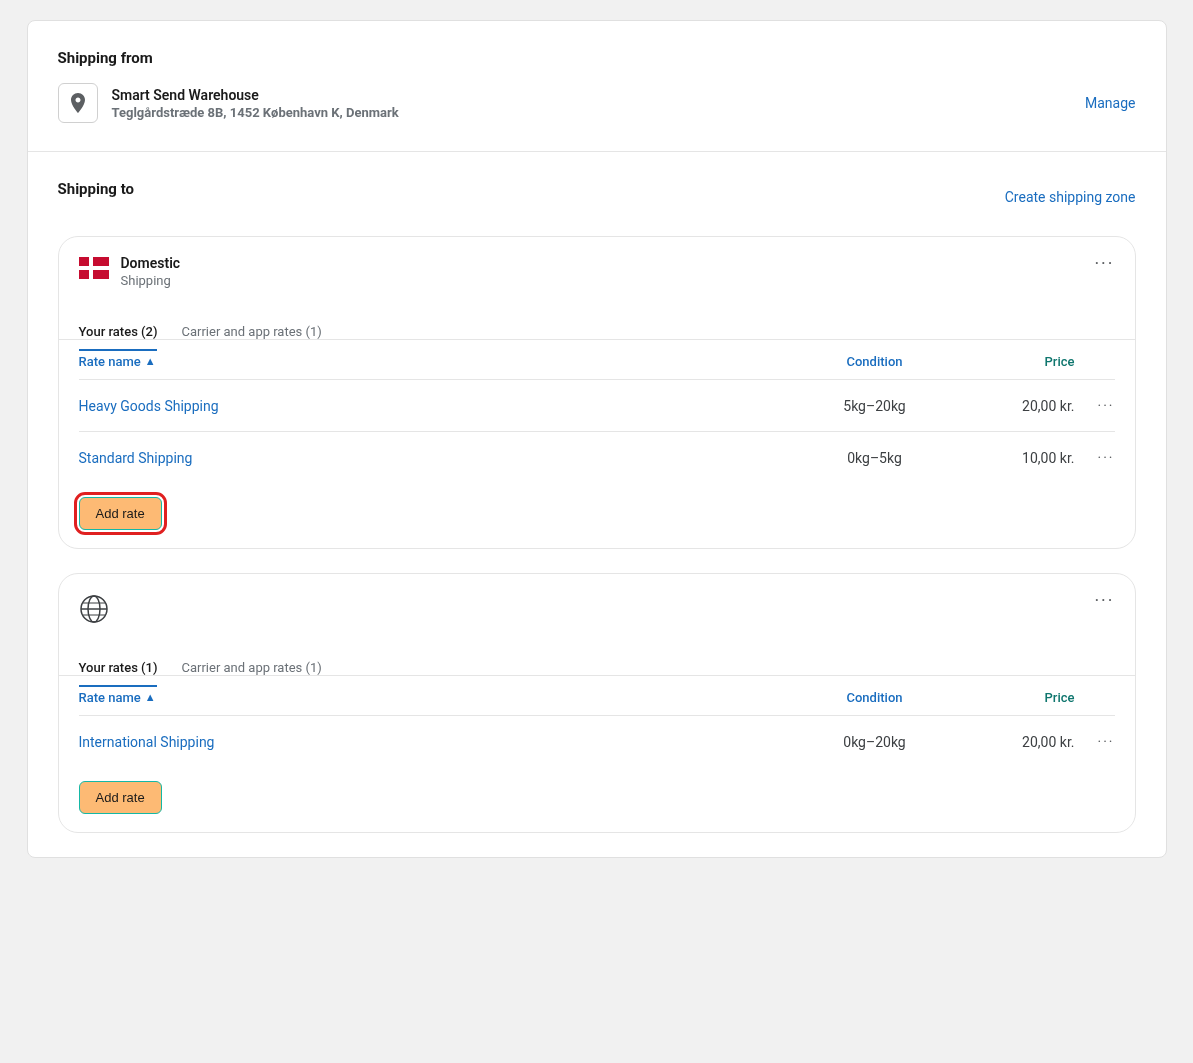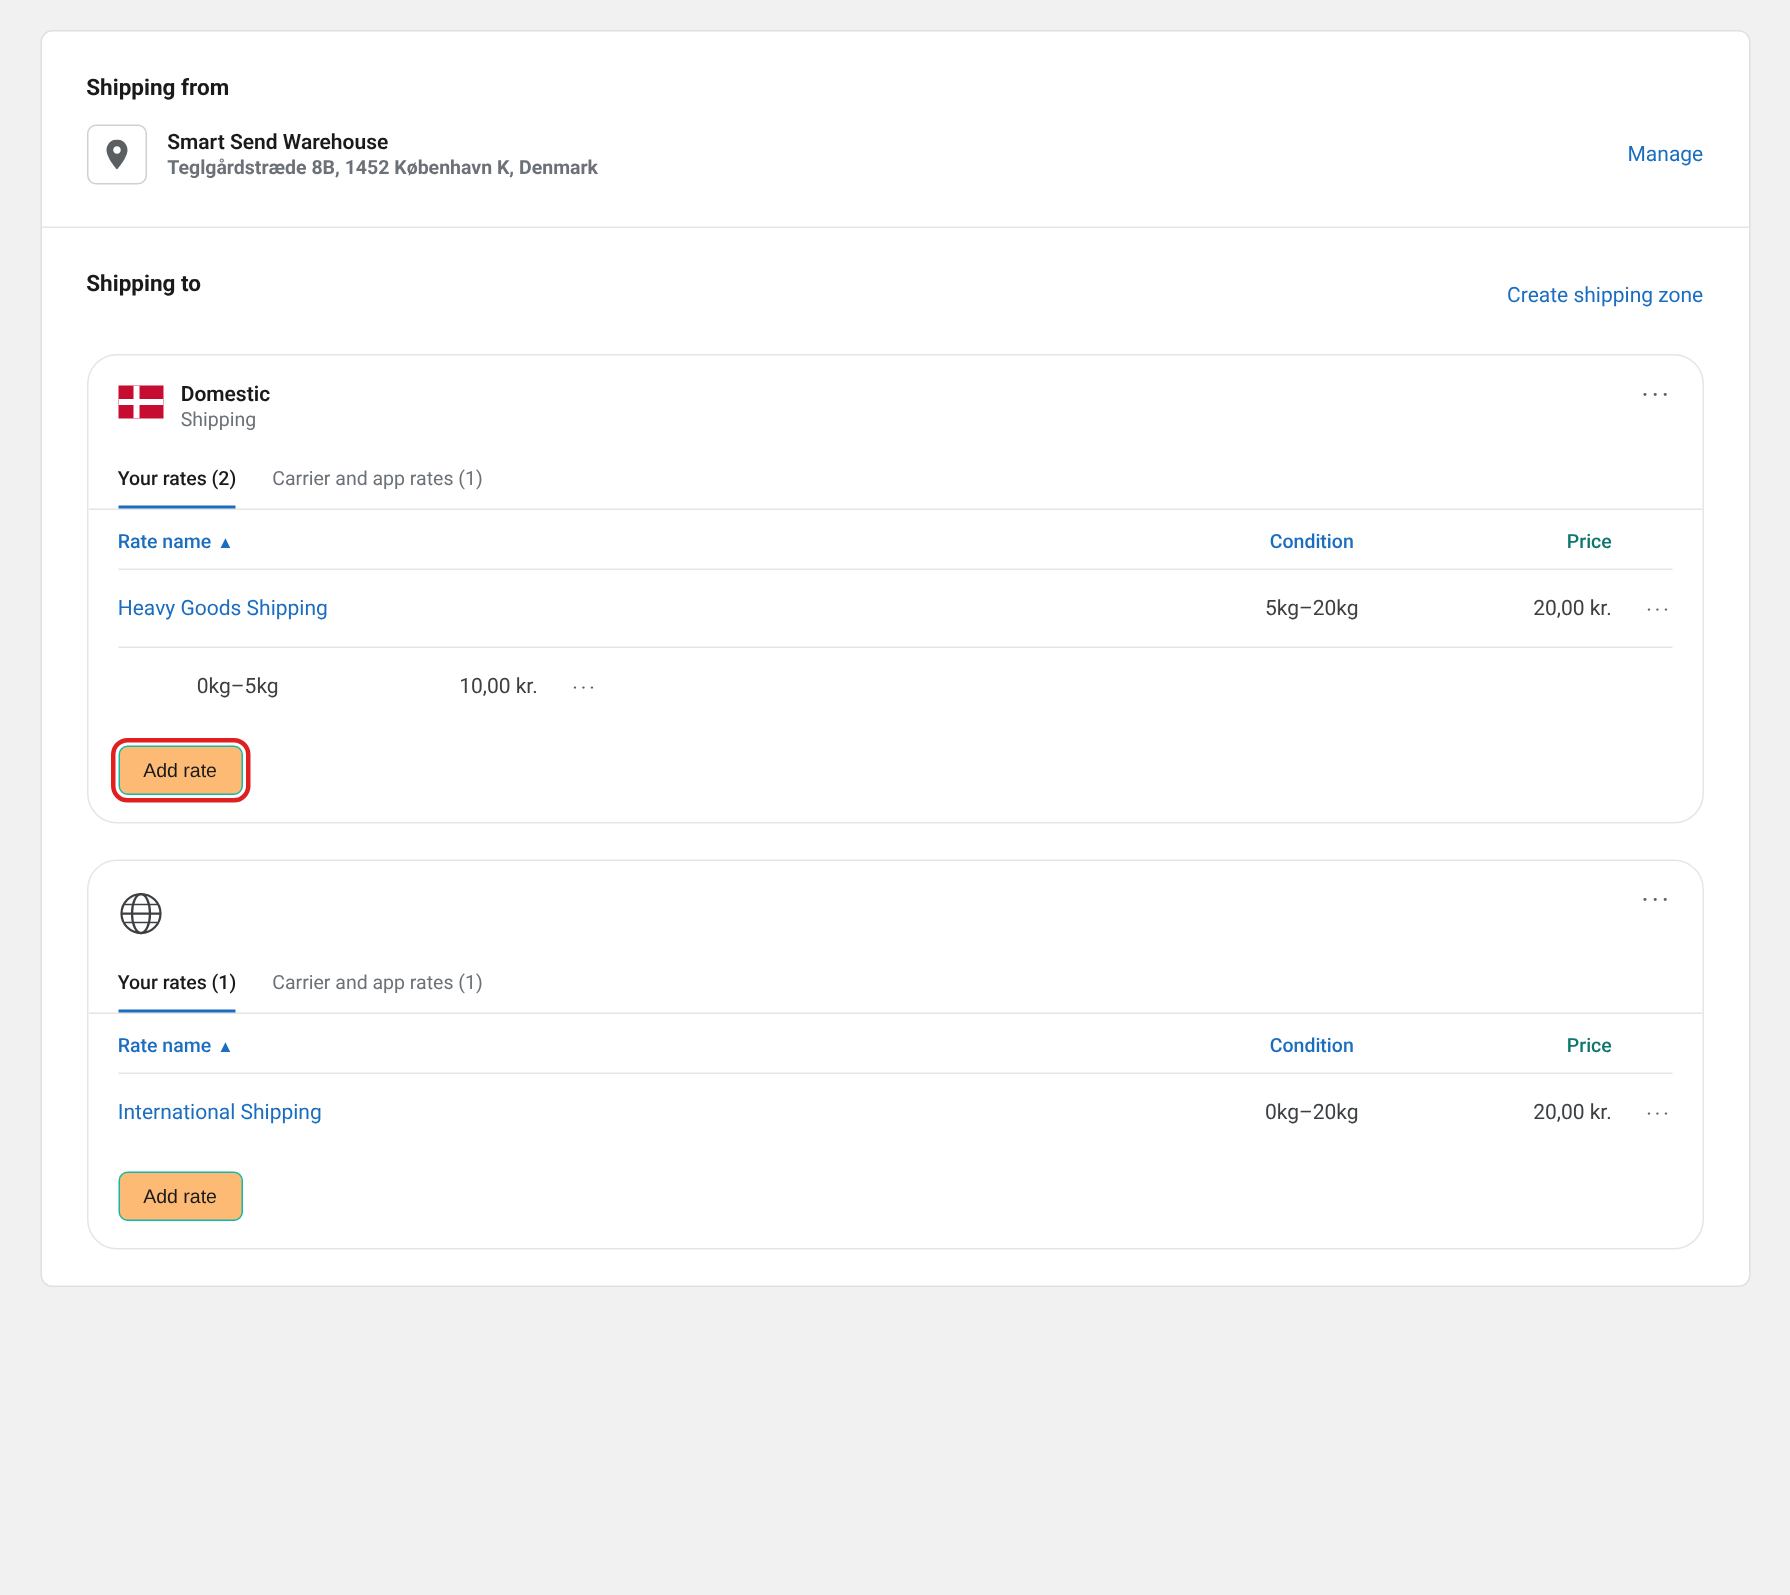--- a/index.html
+++ b/index.html
@@ -162,21 +162,21 @@
       gap: 0;
     }
     .tab {
       padding: 10px 0;
       margin-right: 24px;
       font-size: 13px;
       cursor: pointer;
       color: #6b7177;
       border-bottom: 2px solid transparent;
       position: relative;
-      top: 0;
+      top: 12px;
     }
     .tab.active {
       color: #1a1a1a;
       border-bottom: 2px solid #1a6dbf;
       font-weight: 500;
     }
 
     
     .rates-table {
       width: 100%;
@@ -340,20 +340,21 @@
         <div class="rate-row">
           <div class="rate-name-cell">Heavy Goods Shipping</div>
           <div class="rate-condition-cell">5kg–20kg</div>
           <div class="rate-price-cell">20,00 kr.</div>
           <div class="rate-actions-cell">
             <span class="three-dots" style="font-size:14px;">···</span>
           </div>
         </div>
 
         <div class="rate-row">
+          <div class="rate-name-cell">Standard Shipping</div>
           <div class="rate-condition-cell">0kg–5kg</div>
           <div class="rate-price-cell">10,00 kr.</div>
           <div class="rate-actions-cell">
             <span class="three-dots" style="font-size:14px;">···</span>
           </div>
         </div>
       </div>
 
       <div class="add-rate-area">
         <button class="add-rate-btn highlighted">Add rate</button>

